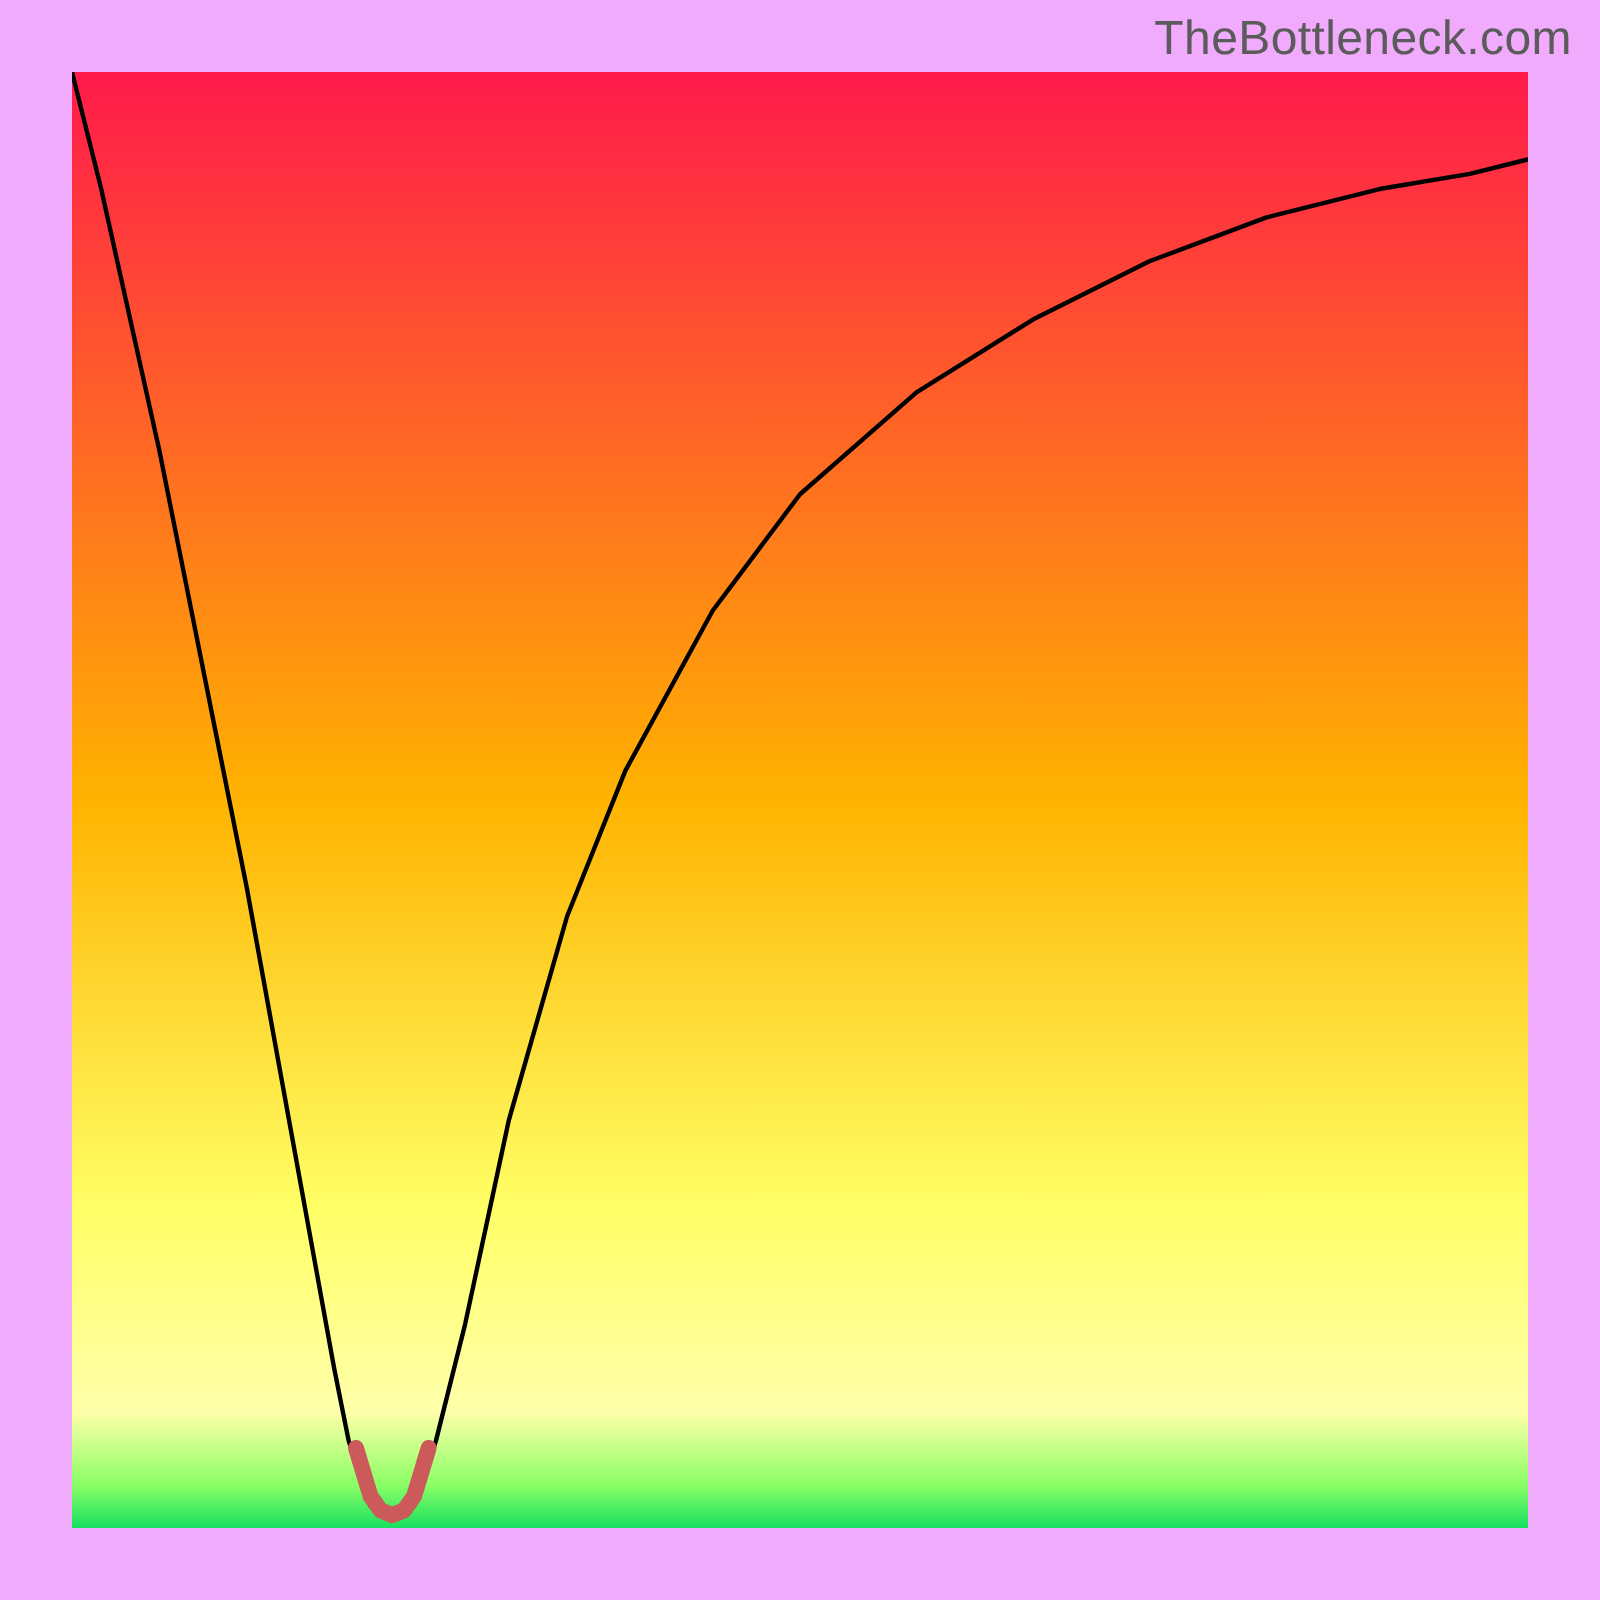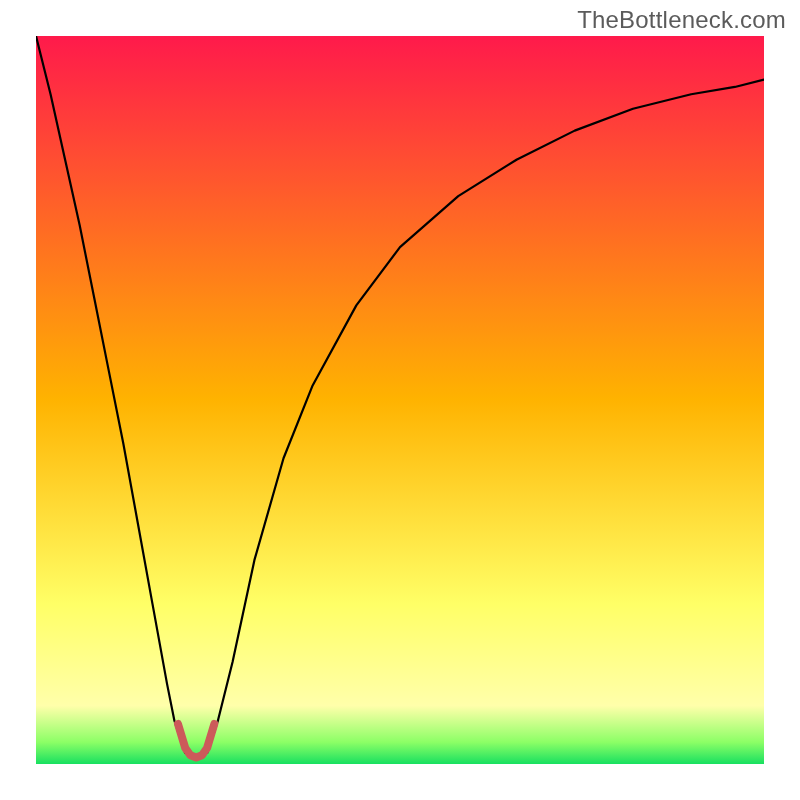--- a/index.html
+++ b/index.html
@@ -10,21 +10,21 @@
     background: #000;
     overflow: hidden;
     font-family: Arial, Helvetica, sans-serif;
   }
   .frame {
     position: absolute;
     top: 0;
     left: 0;
     width: 800px;
     height: 800px;
-    background: #ffffff;
+    background: #f0abfc;
   }
   .plot {
     position: absolute;
     top: 36px;
     left: 36px;
     width: 728px;
     height: 728px;
   }
   .watermark {
     position: absolute;

